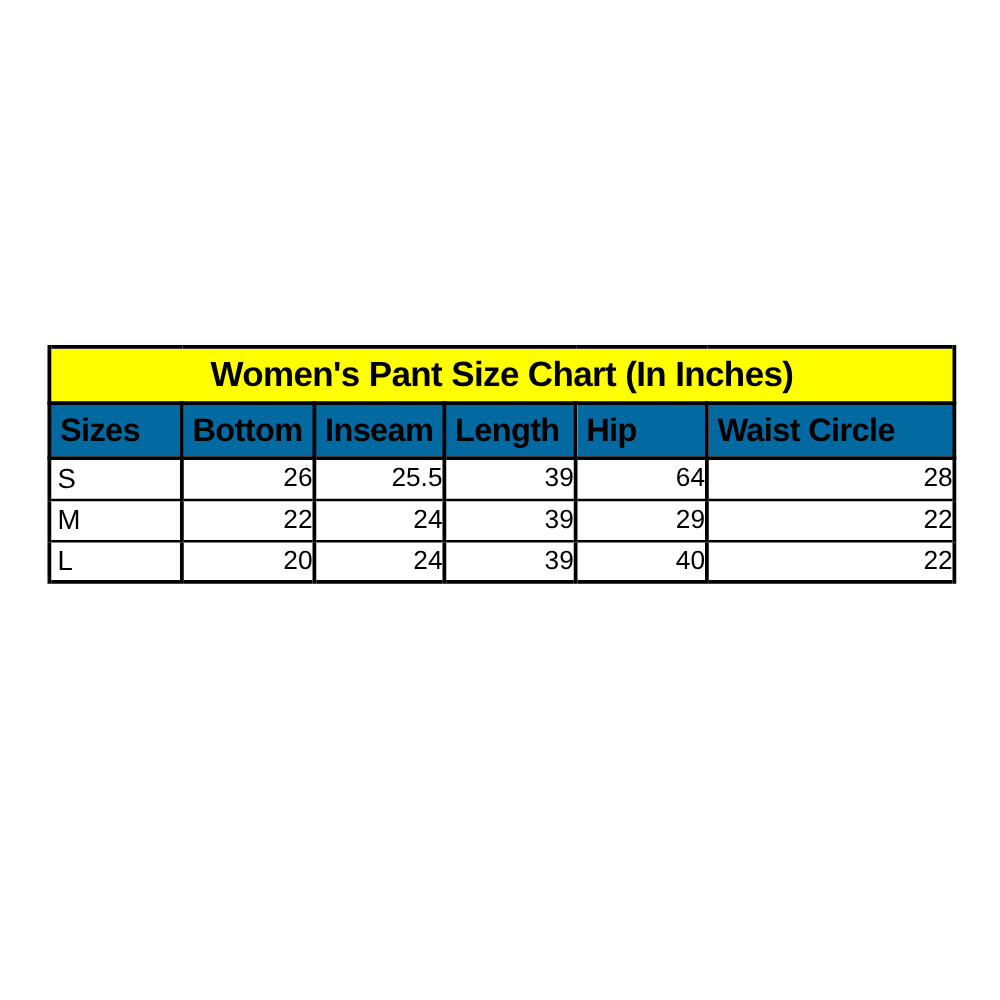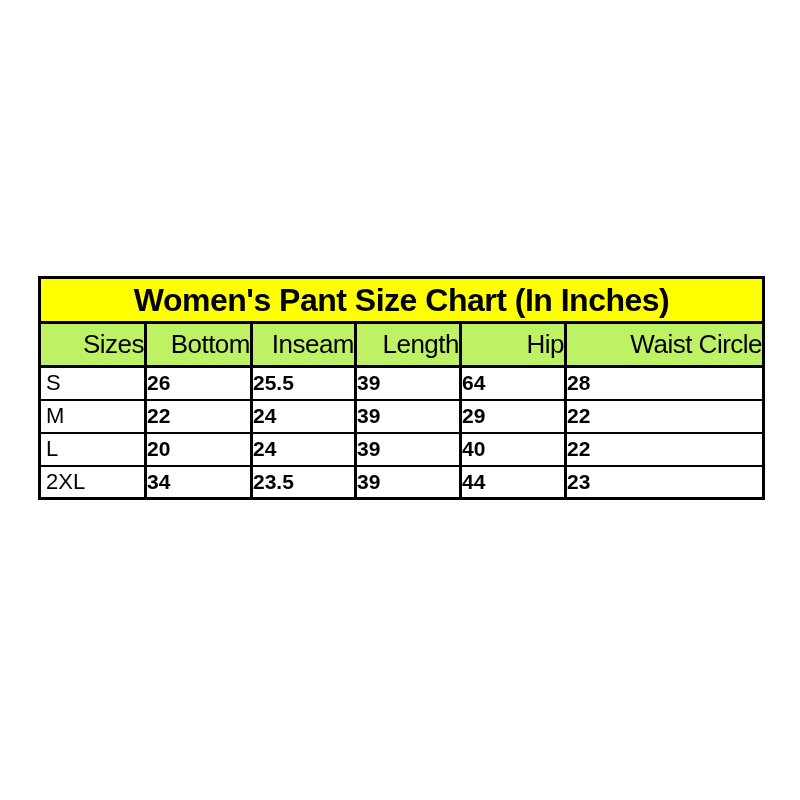--- a/index.html
+++ b/index.html
@@ -31,50 +31,50 @@
     border-right-width: 3px;
     padding: 0;
     color: #000000;
     overflow: hidden;
     white-space: nowrap;
     vertical-align: middle;
   }
   tr.title-row th {
     height: 42px;
     background: #ffff00;
-    font-size: 32px;
+    font-size: 28px;
     font-weight: 700;
     letter-spacing: -0.5px;
     text-align: center;
     border-bottom-width: 3px;
   }
   tr.header-row th {
     height: 41px;
-    background: #bef264;
+    background: #0369a1;
     font-size: 26px;
-    font-weight: 400;
+    font-weight: 700;
     letter-spacing: -0.5px;
-    text-align: right;
+    text-align: left;
     padding-left: 7px;
     border-bottom-width: 3px;
   }
   tr.data-row {
     height: 33px;
     background: #ffffff;
   }
   tr.data-row td.size-label {
     font-size: 22px;
     font-weight: 400;
     text-align: left;
     padding-left: 5px;
   }
   tr.data-row td.value-cell {
     font-size: 21px;
-    font-weight: 700;
-    text-align: left;
+    font-weight: 400;
+    text-align: right;
   }
 </style>
 </head>
 <body>
 
 <div class="canvas">
   <table class="size-chart">
     <colgroup>
       <col style="width:106px">
       <col style="width:106px">
@@ -114,23 +114,15 @@
         <td class="value-cell">22</td>
       </tr>
       <tr class="data-row">
         <td class="size-label">L</td>
         <td class="value-cell">20</td>
         <td class="value-cell">24</td>
         <td class="value-cell">39</td>
         <td class="value-cell">40</td>
         <td class="value-cell">22</td>
       </tr>
-      <tr class="data-row">
-        <td class="size-label">2XL</td>
-        <td class="value-cell">34</td>
-        <td class="value-cell">23.5</td>
-        <td class="value-cell">39</td>
-        <td class="value-cell">44</td>
-        <td class="value-cell">23</td>
-      </tr>
     </tbody>
   </table>
 </div>
 
 </body></html>

